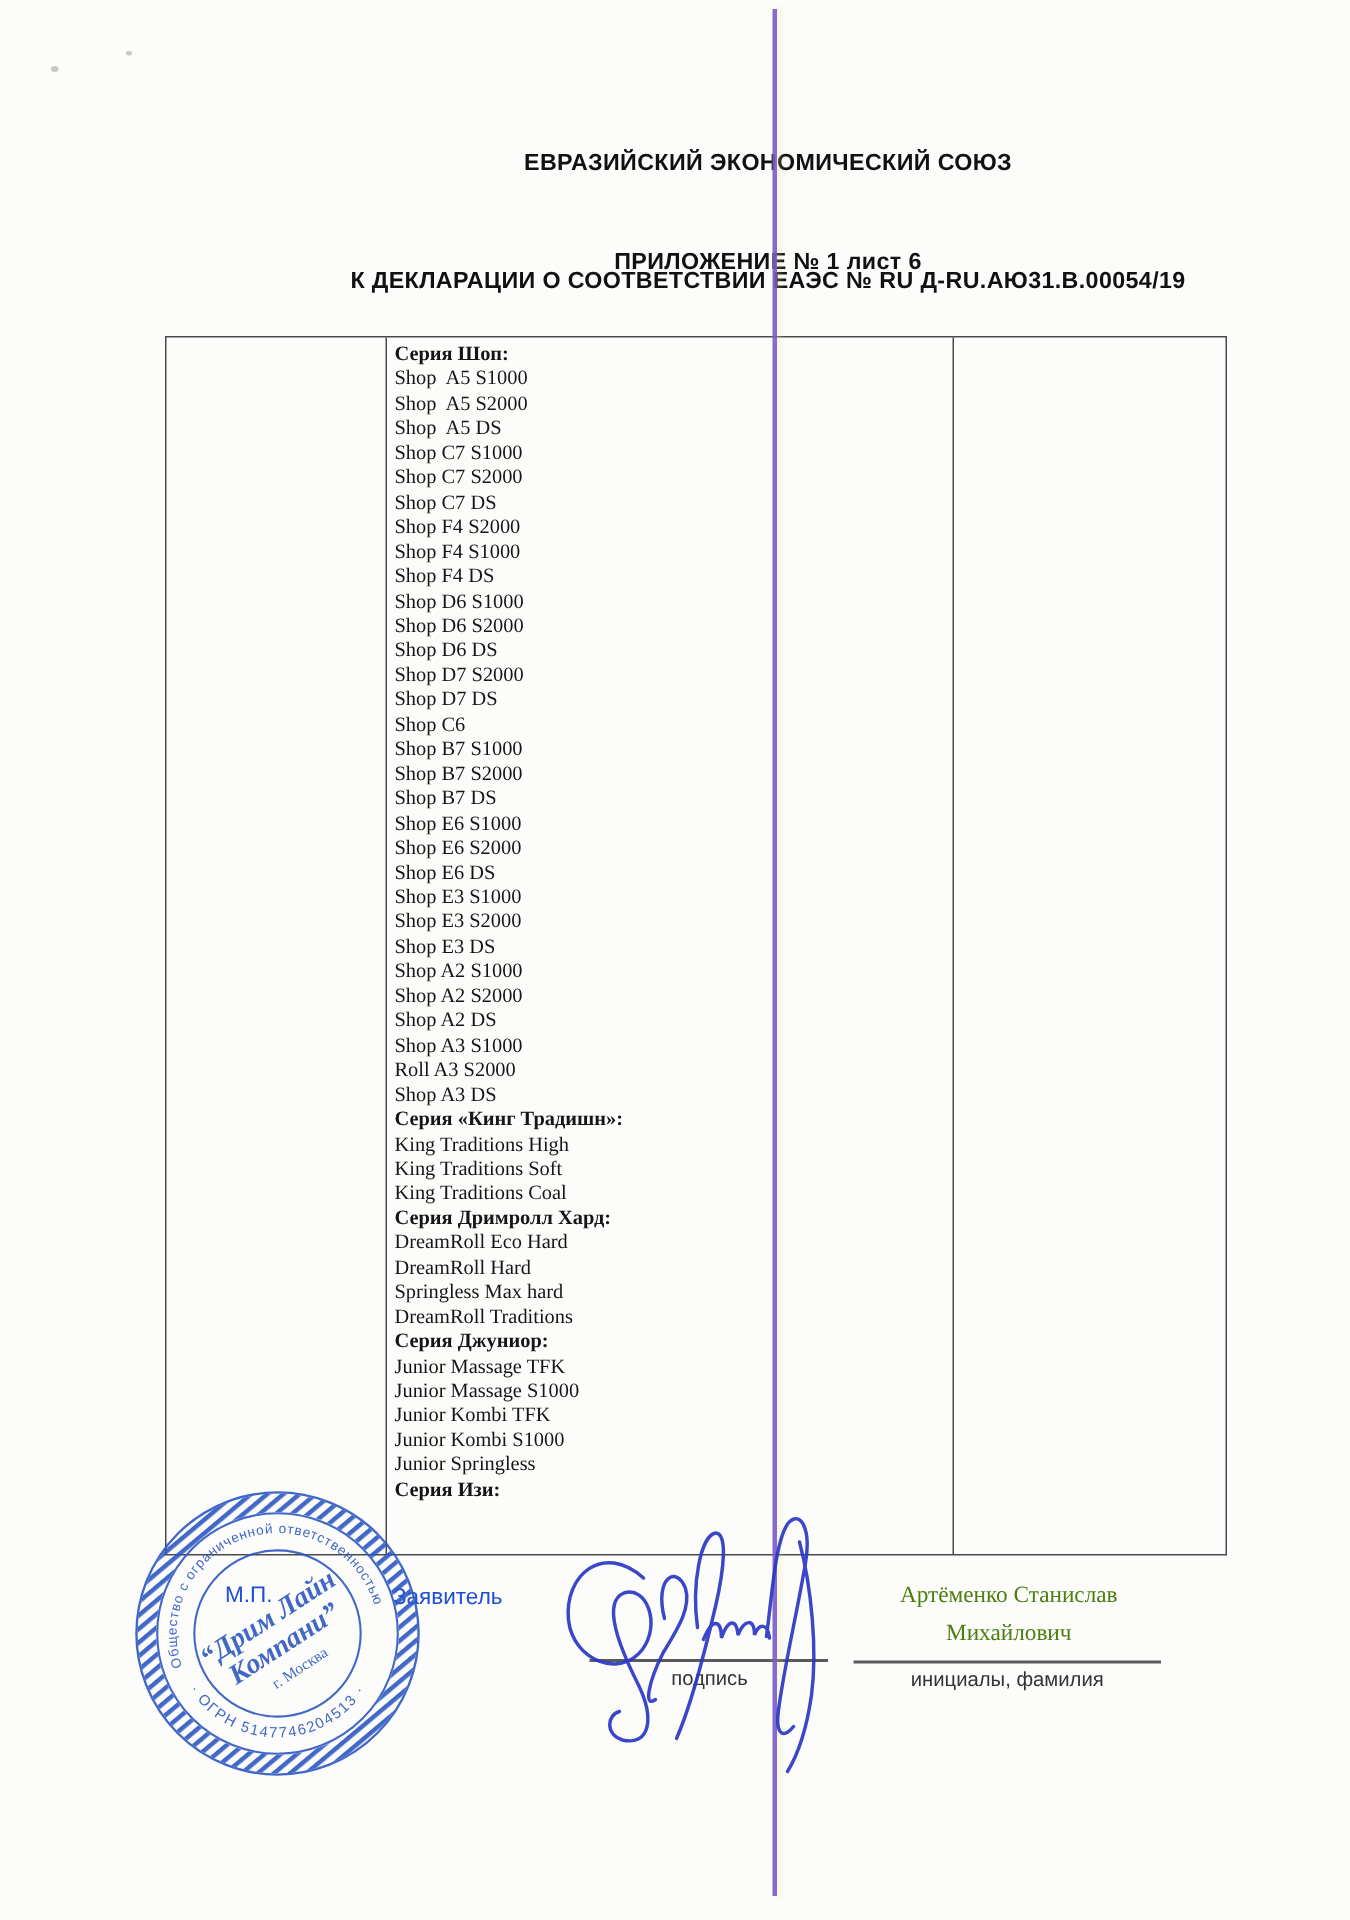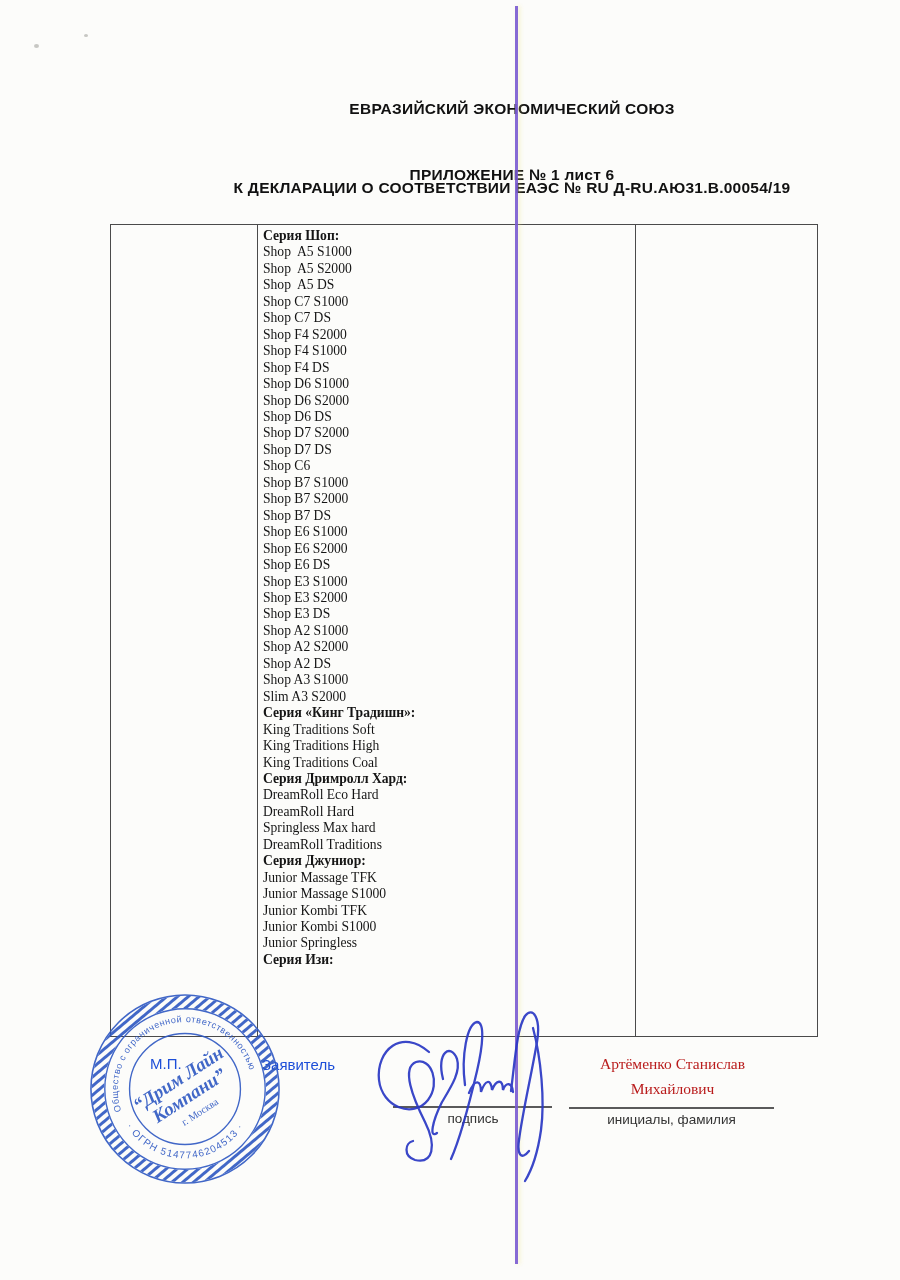--- a/index.html
+++ b/index.html
@@ -35,21 +35,21 @@
   }
   .prow { white-space:pre;font-family:Liberation Serif, serif; }
   .prow.bold { font-weight:bold; }
   
   .lbl { position:absolute; font-size:15px; color:#1d4ed8; z-index:3; }
   .sigline { position:absolute; height:1.6px; background:#5a5a5a; z-index:3; }
   .cap { position:absolute; text-align:center; font-size:13.5px; color:#333; z-index:3; }
   .declname {
     position:absolute; left:570px; top:1051px; width:205px; text-align:center;
     font-family:"Liberation Serif", serif; font-size:15.5px; line-height:25px;
-    color:#b91c1c; z-index:3;
+    color:#4d7c0f; z-index:3;
   }
   .sig-svg { position:absolute; left:372px; top:1000px; z-index:6; }
   .stamp-svg { position:absolute; left:86px; top:990px; z-index:6; opacity:.9; }
   .speck { position:absolute; background:#9a9a96; border-radius:50%; opacity:.55; z-index:1; }
 </style>
 </head>
 <body>
 
 <div class="page">
 
@@ -62,20 +62,21 @@
 
   <div class="tbl">
     <div class="vdiv d1"></div>
     <div class="vdiv d2"></div>
     <div class="plist">
         <div class="prow bold">Серия Шоп:</div>
         <div class="prow">Shop  A5 S1000</div>
         <div class="prow">Shop  A5 S2000</div>
         <div class="prow">Shop  A5 DS</div>
         <div class="prow">Shop C7 S1000</div>
+        <div class="prow">Shop C7 S2000</div>
         <div class="prow">Shop C7 DS</div>
         <div class="prow">Shop F4 S2000</div>
         <div class="prow">Shop F4 S1000</div>
         <div class="prow">Shop F4 DS</div>
         <div class="prow">Shop D6 S1000</div>
         <div class="prow">Shop D6 S2000</div>
         <div class="prow">Shop D6 DS</div>
         <div class="prow">Shop D7 S2000</div>
         <div class="prow">Shop D7 DS</div>
         <div class="prow">Shop C6</div>
@@ -85,24 +86,25 @@
         <div class="prow">Shop E6 S1000</div>
         <div class="prow">Shop E6 S2000</div>
         <div class="prow">Shop E6 DS</div>
         <div class="prow">Shop E3 S1000</div>
         <div class="prow">Shop E3 S2000</div>
         <div class="prow">Shop E3 DS</div>
         <div class="prow">Shop A2 S1000</div>
         <div class="prow">Shop A2 S2000</div>
         <div class="prow">Shop A2 DS</div>
         <div class="prow">Shop A3 S1000</div>
-        <div class="prow">Slim A3 S2000</div>
+        <div class="prow">Roll A3 S2000</div>
+        <div class="prow">Shop A3 DS</div>
         <div class="prow bold">Серия «Кинг Традишн»:</div>
+        <div class="prow">King Traditions High</div>
         <div class="prow">King Traditions Soft</div>
-        <div class="prow">King Traditions High</div>
         <div class="prow">King Traditions Coal</div>
         <div class="prow bold">Серия Дримролл Хард:</div>
         <div class="prow">DreamRoll Eco Hard</div>
         <div class="prow">DreamRoll Hard</div>
         <div class="prow">Springless Max hard</div>
         <div class="prow">DreamRoll Traditions</div>
         <div class="prow bold">Серия Джуниор:</div>
         <div class="prow">Junior Massage TFK</div>
         <div class="prow">Junior Massage S1000</div>
         <div class="prow">Junior Kombi TFK</div>

